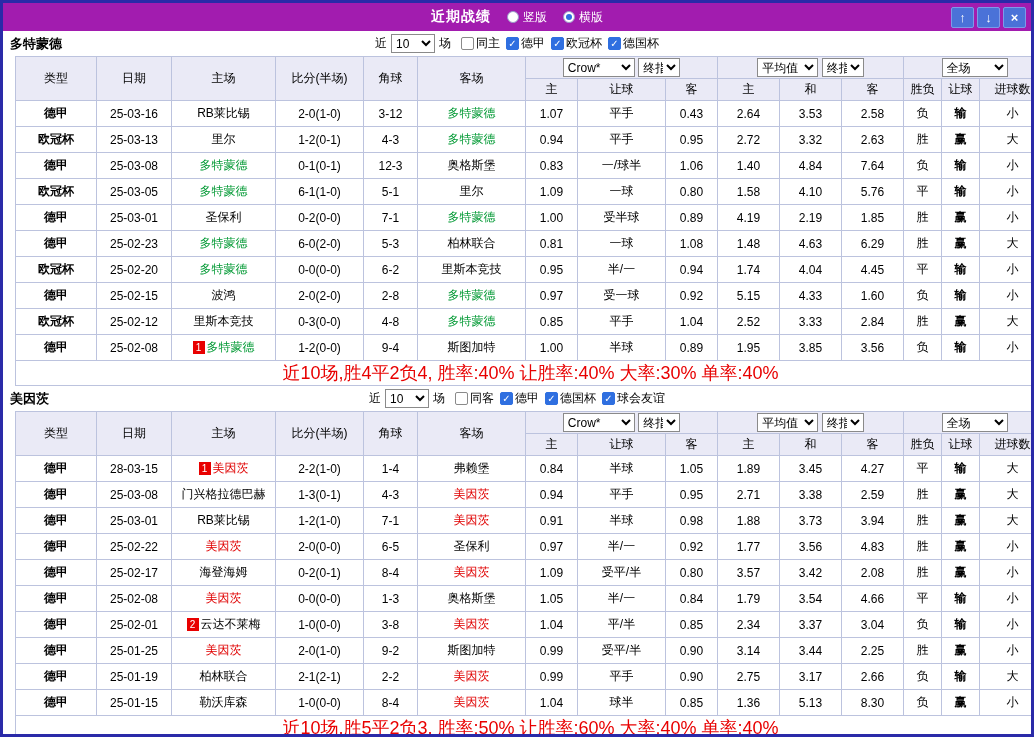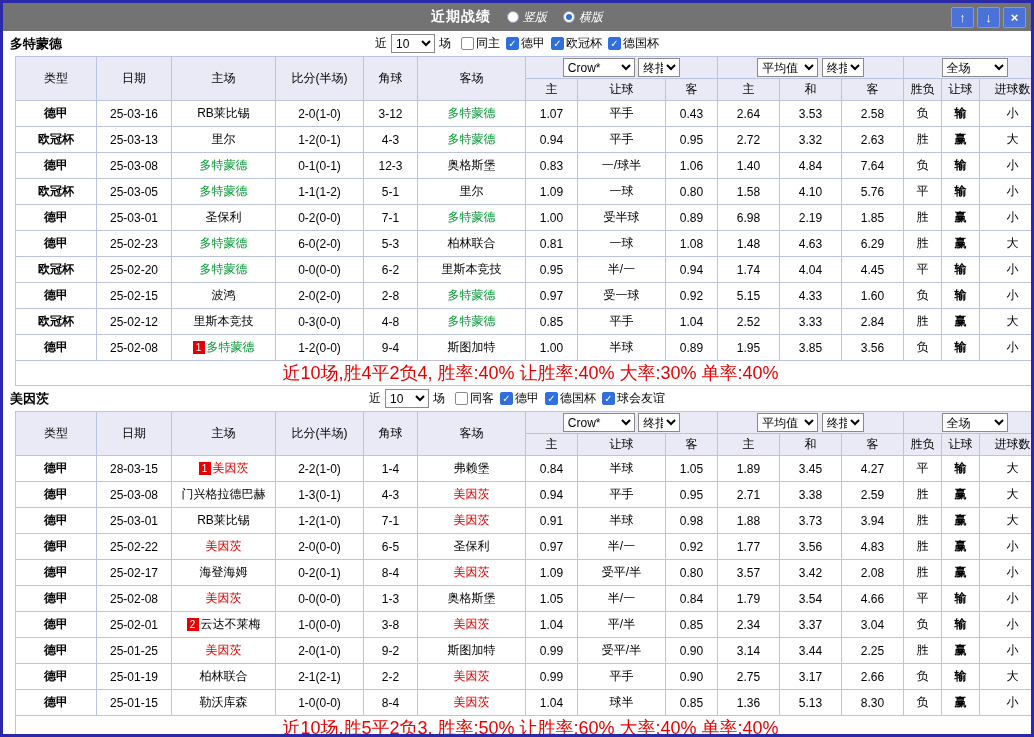--- a/index.html
+++ b/index.html
@@ -1,23 +1,23 @@
 <!DOCTYPE html>
 <html><head>
 <meta charset="utf-8">
 <style>
   *{box-sizing:border-box;margin:0;padding:0;}
   body{margin:0;background:#ffffff;font-family:"Liberation Sans","DejaVu Sans",sans-serif;}
   .app{width:1034px;height:737px;border:3px solid #2a2aa8;background:#fff;display:flex;flex-direction:column;overflow:hidden;}
 
   
-  .titlebar{flex:0 0 28px;background:#737373;position:relative;display:flex;align-items:center;}
+  .titlebar{flex:0 0 28px;background:#a21caf;position:relative;display:flex;align-items:center;}
   .tb-center{position:absolute;left:0;right:0;display:flex;justify-content:center;align-items:center;gap:16px;}
   .tb-title{color:#fff;font-weight:bold;font-size:14px;letter-spacing:1px;}
-  .radio{display:inline-flex;align-items:center;gap:4px;color:#fff;font-size:12px;cursor:pointer;font-style:italic;}
+  .radio{display:inline-flex;align-items:center;gap:4px;color:#fff;font-size:12px;cursor:pointer;}
   .rdot{width:12px;height:12px;border-radius:50%;background:#fff;border:1px solid #9a9ac8;position:relative;display:inline-block;}
   .radio.sel .rdot::after{content:"";position:absolute;left:2px;top:2px;right:2px;bottom:2px;border-radius:50%;background:#2f6fe0;}
   .tb-btns{position:absolute;right:5px;display:flex;gap:3px;}
   .tb-btn{width:23px;height:21px;background:#4a72d8;border:1px solid #7d9ae8;color:#fff;font-size:13px;line-height:19px;text-align:center;cursor:pointer;border-radius:2px;font-weight:bold;}
 
   
   .section{flex:0 0 auto;}
   .team-row{height:25px;position:relative;display:flex;align-items:center;padding:0 7px;}
   .team-name{font-size:13px;font-weight:bold;color:#000;}
   .filter{position:absolute;left:50%;transform:translateX(-50%);display:flex;align-items:center;gap:4px;font-size:12px;white-space:nowrap;color:#000;}
@@ -200,21 +200,21 @@
             <td>4.84</td>
             <td>7.64</td>
             <td class="t-lose">负</td>
             <td class="bg-lose">输</td>
             <td class="t-small">小</td>
           </tr>
           <tr>
             <td class="lg lg-o">欧冠杯</td>
             <td>25-03-05</td>
             <td><span class="team-link" style="color: rgb(0, 153, 51);">多特蒙德</span></td>
-            <td class="score">1-1(1-2)</td>
+            <td class="score">6-1(1-0)</td>
             <td>5-1</td>
             <td><span class="team-link">里尔</span></td>
             <td>1.09</td>
             <td>一球</td>
             <td>0.80</td>
             <td>1.58</td>
             <td>4.10</td>
             <td>5.76</td>
             <td class="t-draw">平</td>
             <td class="bg-lose">输</td>
@@ -223,21 +223,21 @@
           <tr>
             <td class="lg lg-p">德甲</td>
             <td>25-03-01</td>
             <td><span class="team-link">圣保利</span></td>
             <td class="score">0-2(0-0)</td>
             <td>7-1</td>
             <td><span class="team-link" style="color: rgb(0, 153, 51);">多特蒙德</span></td>
             <td>1.00</td>
             <td>受半球</td>
             <td>0.89</td>
-            <td>6.98</td>
+            <td>4.19</td>
             <td>2.19</td>
             <td>1.85</td>
             <td class="t-win">胜</td>
             <td class="bg-win">赢</td>
             <td class="t-small">小</td>
           </tr>
           <tr>
             <td class="lg lg-p">德甲</td>
             <td>25-02-23</td>
             <td><span class="team-link" style="color: rgb(0, 153, 51);">多特蒙德</span></td>

